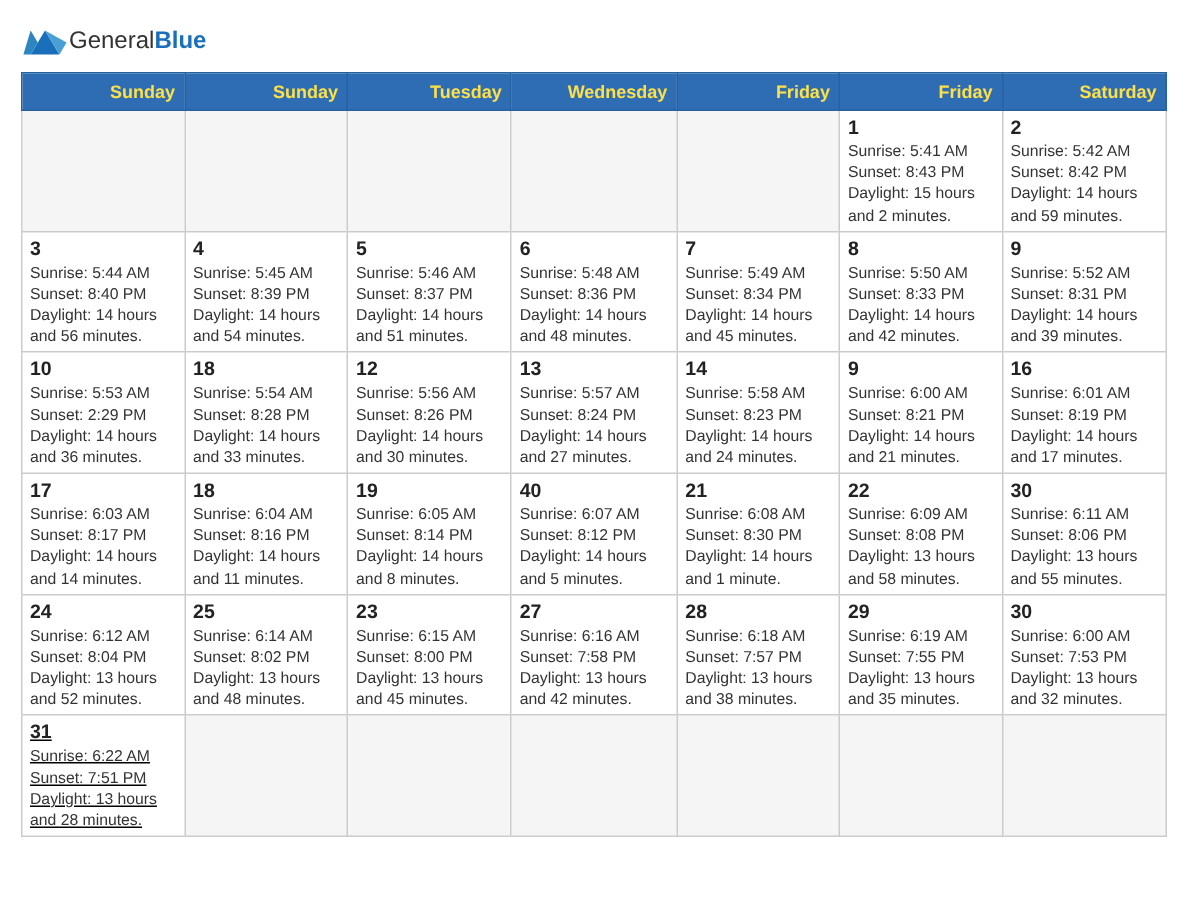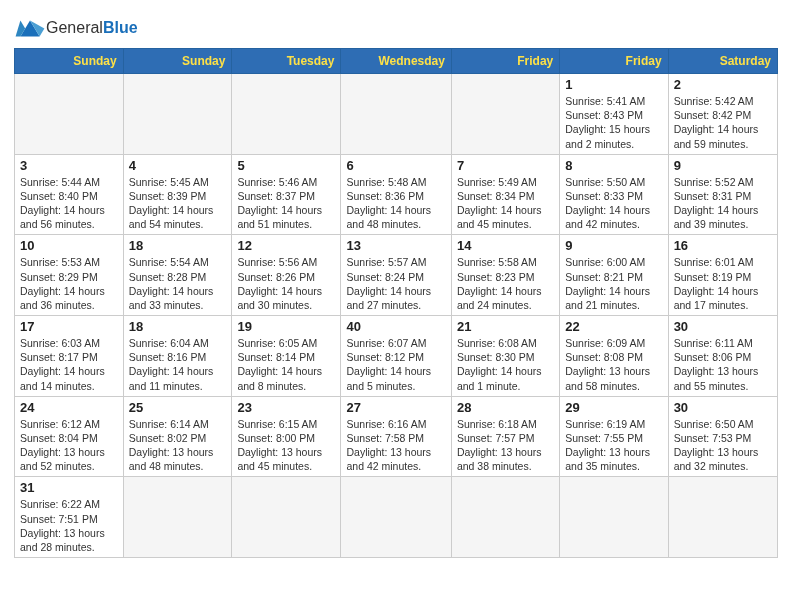--- a/index.html
+++ b/index.html
@@ -75,20 +75,21 @@
       display: block;
       margin-bottom: 2px;
     }
     .day-info {
       color: #333;
       font-size: 10.5px;
       line-height: 1.35;
     }
     .last-row td {
       height: 68px;
+      text-decoration: underline;
     }
   </style>
 </head>
 <body>
 
 <div class="page">
   <div class="header-area">
     <div class="logo">
       <svg class="logo-icon" viewBox="0 0 40 35" xmlns="http://www.w3.org/2000/svg">
         <polygon points="8,28 20,8 32,28" fill="#1a6fba"></polygon>
@@ -187,21 +188,21 @@
             <div class="day-info">Sunrise: 5:52 AM
 Sunset: 8:31 PM
 Daylight: 14 hours
 and 39 minutes.</div>
           </td>
         </tr>
         <tr>
           <td>
             <span class="day-number">10</span>
             <div class="day-info">Sunrise: 5:53 AM
-Sunset: 8:29 PM
+Sunset: 2:29 PM
 Daylight: 14 hours
 and 36 minutes.</div>
           </td>
           <td>
             <span class="day-number">18</span>
             <div class="day-info">Sunrise: 5:54 AM
 Sunset: 8:28 PM
 Daylight: 14 hours
 and 33 minutes.</div>
           </td>
@@ -330,21 +331,21 @@
           </td>
           <td>
             <span class="day-number">29</span>
             <div class="day-info">Sunrise: 6:19 AM
 Sunset: 7:55 PM
 Daylight: 13 hours
 and 35 minutes.</div>
           </td>
           <td>
             <span class="day-number">30</span>
-            <div class="day-info">Sunrise: 6:50 AM
+            <div class="day-info">Sunrise: 6:00 AM
 Sunset: 7:53 PM
 Daylight: 13 hours
 and 32 minutes.</div>
           </td>
         </tr>
         <tr class="last-row">
           <td>
             <span class="day-number">31</span>
             <div class="day-info">Sunrise: 6:22 AM
 Sunset: 7:51 PM

